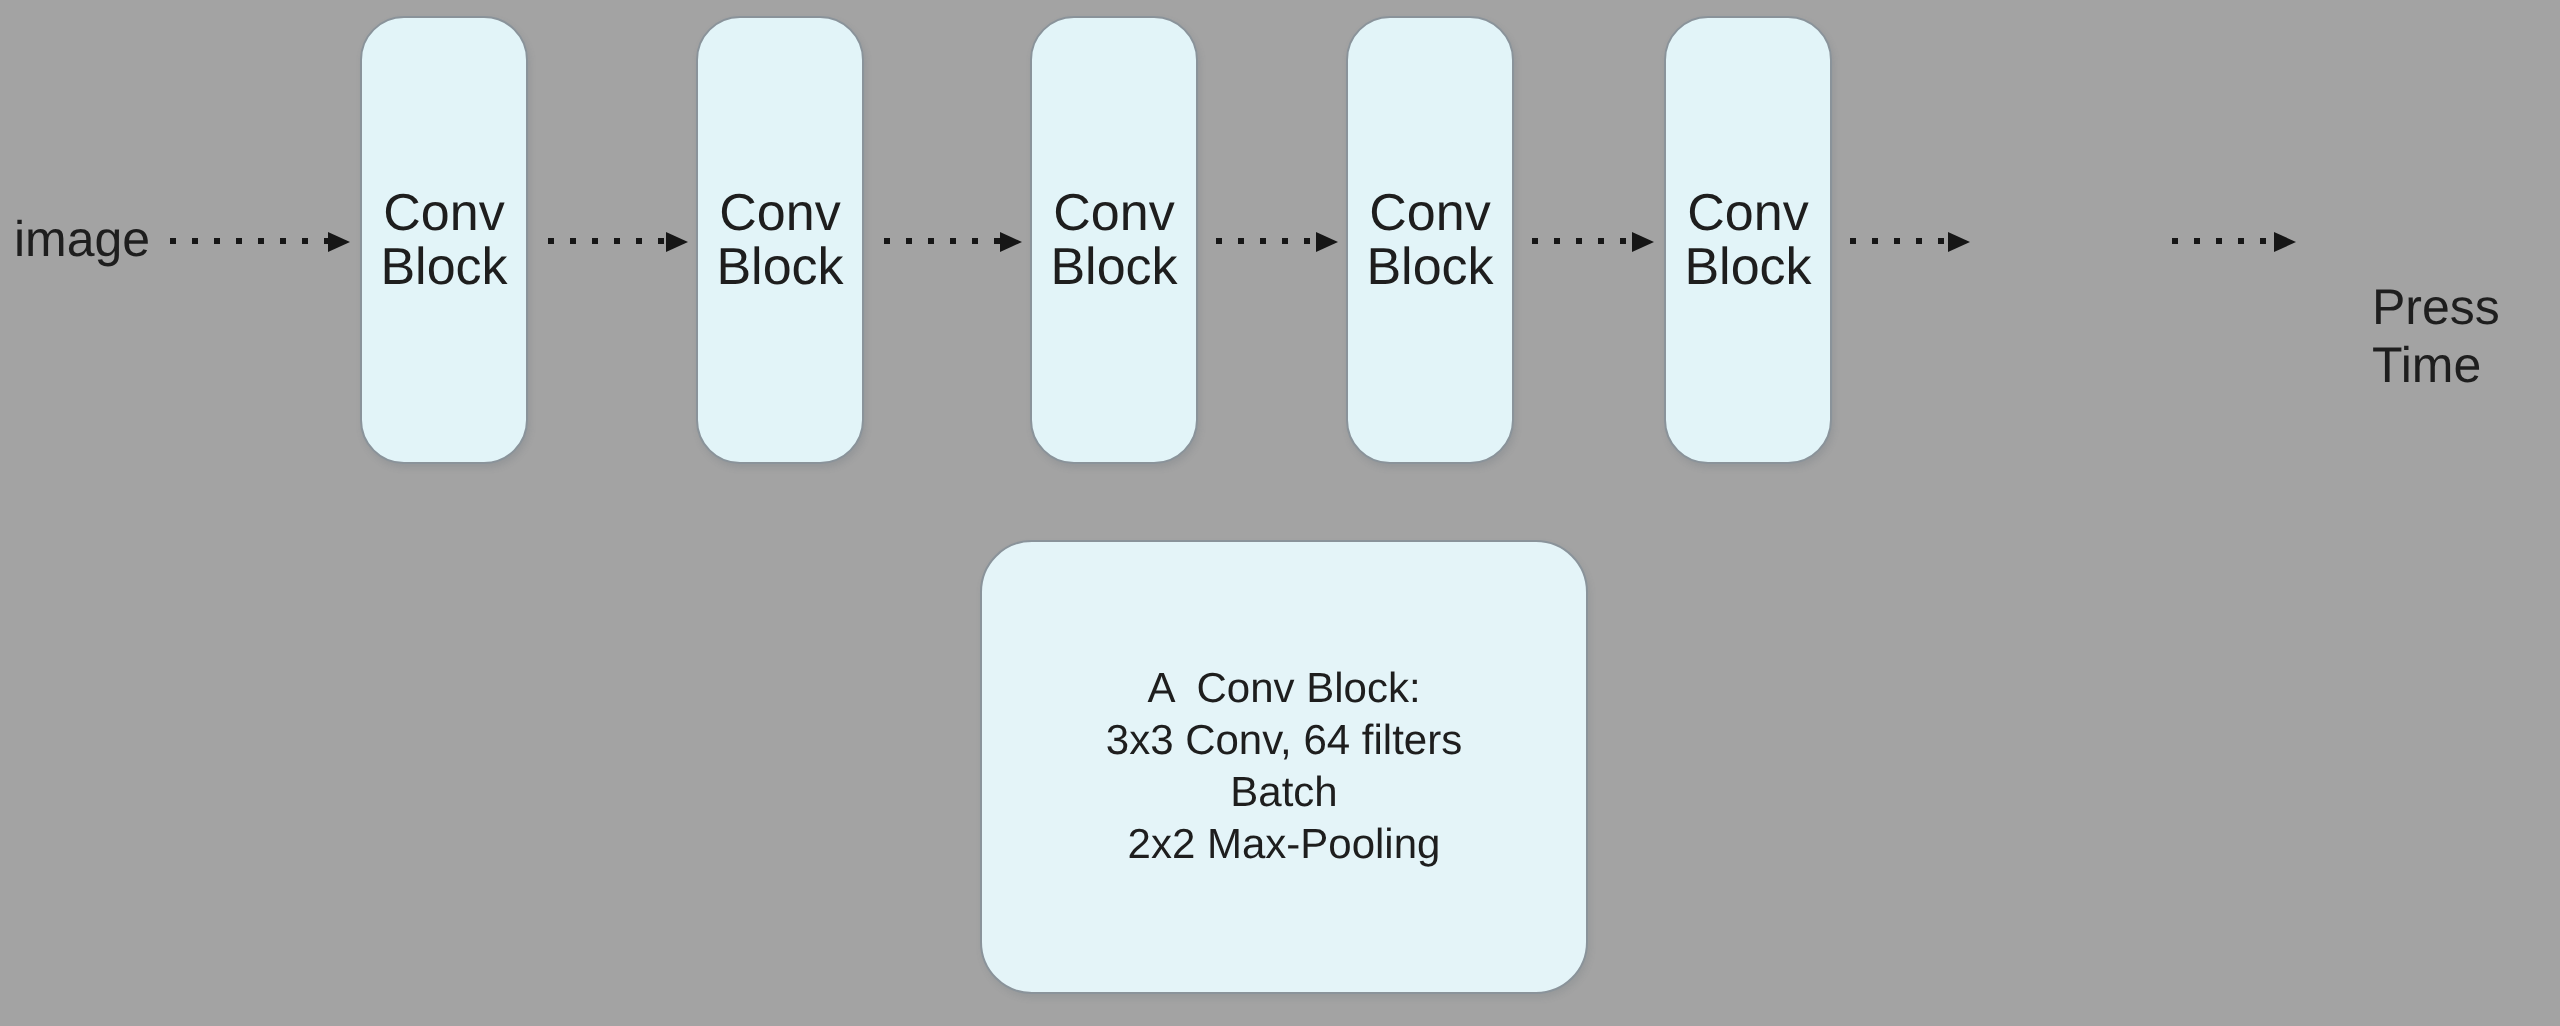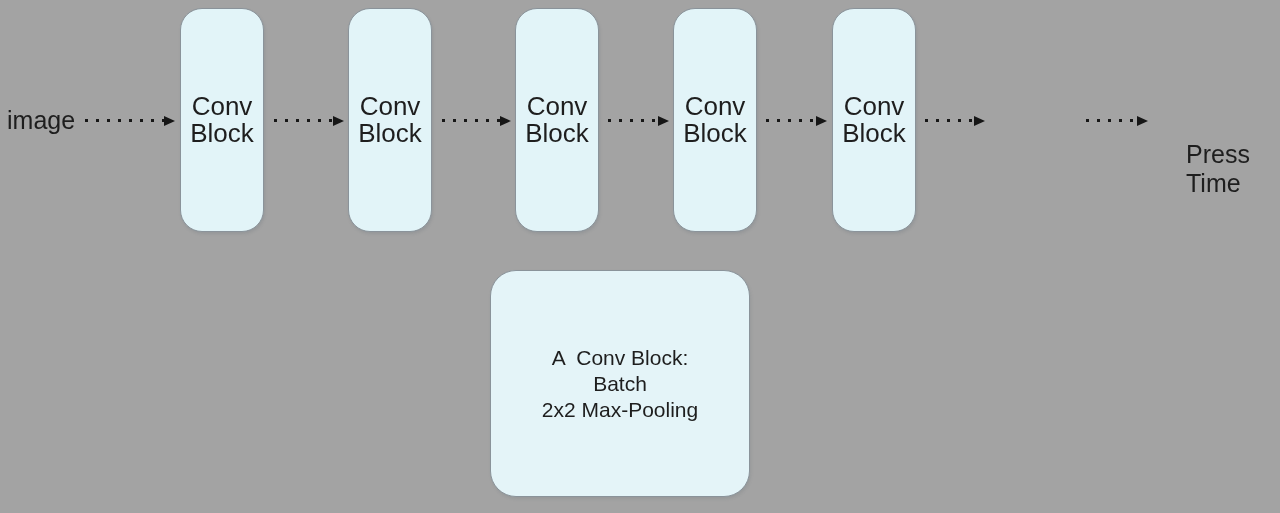--- a/index.html
+++ b/index.html
@@ -75,21 +75,21 @@
   #arrow-3 { left: 442px; width: 69px; }
   #arrow-4 { left: 608px; width: 61px; }
   #arrow-5 { left: 766px; width: 61px; }
   #arrow-6 { left: 925px; width: 60px; }
   #arrow-7 { left: 1086px; width: 62px; }
 
   #legend-box {
     position: absolute;
     left: 490px;
     top: 270px;
-    width: 260px;
+    width: 304px;
     height: 227px;
     background: #e4f4f8;
     border: 1px solid #8a939a;
     border-radius: 26px;
     box-sizing: border-box;
     display: flex;
     flex-direction: column;
     align-items: center;
     justify-content: center;
     text-align: center;
@@ -155,17 +155,18 @@
   <div id="arrow-7" class="arrow">
     <div class="line"></div>
     <div class="head"></div>
   </div>
 
   <div id="output-label" class="flow-label">Press
 Time</div>
 
   <div id="legend-box">
     <div class="legend-line">A  Conv Block:</div>
+    <div class="legend-line">3x3 Conv, 64 filters</div>
     <div class="legend-line">Batch</div>
     <div class="legend-line">2x2 Max-Pooling</div>
   </div>
 
 </div>
 
 </body></html>

